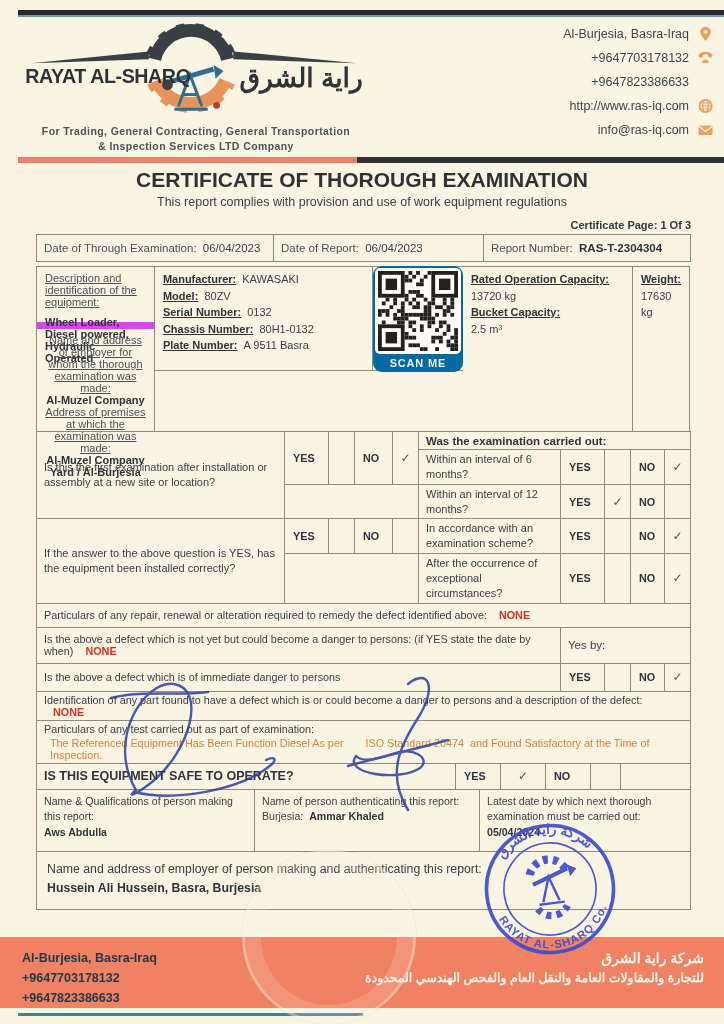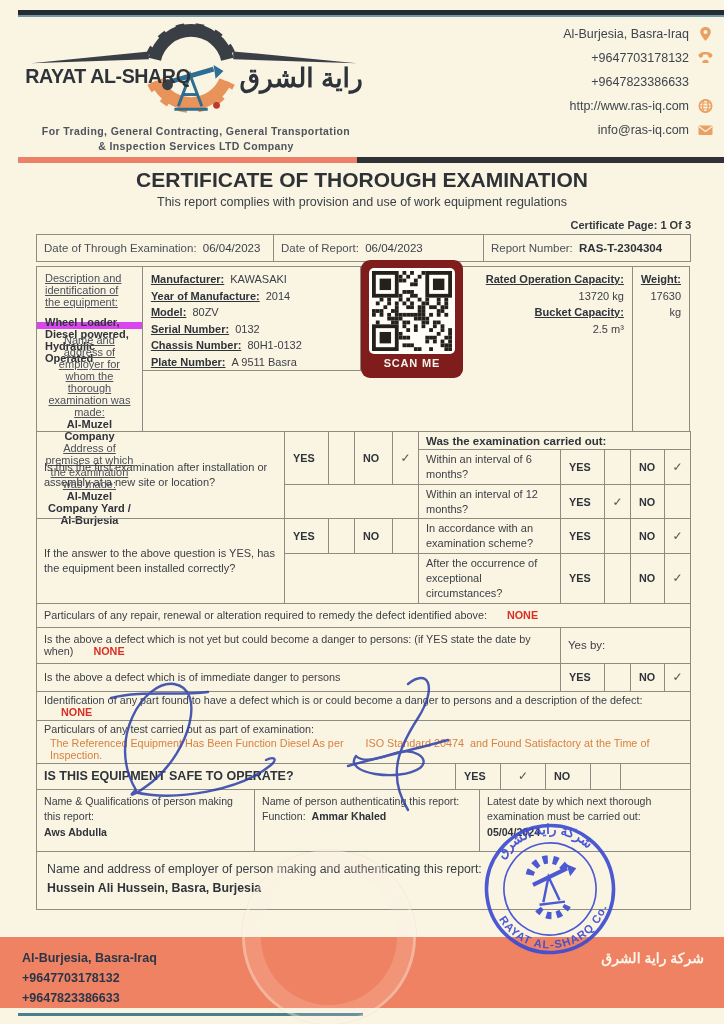--- a/index.html
+++ b/index.html
@@ -29,42 +29,42 @@
     font-size:12.5px;color:#3c4148;}
   .certpage{position:absolute;top:219px;right:33px;font-size:11px;color:#34383f;font-weight:bold;}
   
   table{border-collapse:collapse;table-layout:fixed;}
   td{border:1px solid #8d8c83;padding:2px 7px;vertical-align:middle;color:#3a3e45;
      font-size:10.8px;overflow:hidden;}
   .datetable{position:absolute;top:234px;left:36px;width:654px;font-size:11.5px;}
   .datetable td{height:22px;font-size:11.5px;margin-left:34px;}
   .u{text-decoration:underline;}
   .b{font-weight:bold;color:#2f333a;}
-  .red{color:#d93025;font-weight:bold;margin-left:17px;}
+  .red{color:#d93025;font-weight:bold;margin-left:9px;}
   .orange{color:#d8813e;}
   .orange-b{color:#d8813e;font-weight:normal;margin-left:19px;}
   .ml3{margin-left:3px;}
   .lbl{color:#4c5057;}
   
   .equip{position:absolute;top:266px;left:36px;width:652px;height:164px;border:1px solid #8d8c83;
     display:flex;font-size:11px;background:transparent;}
   .eq-left{width:340px;border-right:1px solid #8d8c83;display:flex;flex-direction:column;box-sizing:border-box;}
   .eq-a{height:62px;border-bottom:7px solid #d946ef;padding:5px 8px;box-sizing:border-box;}
   .eq-b{flex:1;padding:5px 8px;text-align:center;}
   .eq-right{flex:1;display:flex;flex-direction:row;}
   .eq-top{height:104px;border-bottom:1px solid #8d8c83;display:flex;box-sizing:border-box;}
   .eq-specs{width:218px;border-right:1px solid #8d8c83;padding:4px 8px;box-sizing:border-box;}
   .spec-row{margin:1px 0;line-height:1.42;}
   .eq-qr{flex:1;display:flex;align-items:center;justify-content:center;}
-  .eq-bottom{flex:1;display:flex;text-align:right;}
+  .eq-bottom{flex:1;display:flex;}
   .eq-rated{width:170px;border-right:1px solid #8d8c83;padding:4px 8px;box-sizing:border-box;line-height:1.5;}
   .eq-weight{flex:1;padding:4px 8px;line-height:1.5;}
   .vgap{height:8px;}
   
-  .qrbox{background:#7f1d1d;border-radius:9px;padding:8px;width:86px;}
+  .qrbox{background:#0369a1;border-radius:9px;padding:2px;width:86px;}
   .qrwhite{background:#fffdf8;border-radius:5px;padding:3px;font-size:0;}
   .qrcap{color:#f5f2ea;font-size:11px;font-weight:bold;text-align:center;letter-spacing:.8px;padding:3px 0 1px;}
   
   .mainblock{position:absolute;top:432px;left:36px;width:654px;}
   .mainblock table{width:654px;margin-top:-1px;}
   .yn{font-weight:bold;color:#2f333a;padding-left:8px;}
   .chk{text-align:center;color:#54554e;font-size:12px;padding:0;}
   .hdr{font-weight:bold;font-size:11.5px;color:#2f333a;}
   .qcell{font-size:11px;line-height:1.35;}
   .safeq{font-weight:bold;font-size:12.5px;color:#2f333a;}
@@ -207,23 +207,20 @@
       <span class="u lbl">Address of premises at which the examination was made:</span><br>
       <span class="b">Al-Muzel Company Yard / Al-Burjesia</span>
     </div>
   </div>
   <div class="eq-right">
     <div class="eq-top">
       <div class="eq-specs">
         <div class="spec-row">
           <span class="u b">Manufacturer:</span>
           <span class="ml3">KAWASAKI</span></div>
-        <div class="spec-row">
-          <span class="u b">Year of Manufacture:</span>
-          <span class="ml3">2014</span></div>
         <div class="spec-row">
           <span class="u b">Model:</span>
           <span class="ml3">80ZV</span></div>
         <div class="spec-row">
           <span class="u b">Serial Number:</span>
           <span class="ml3">0132</span></div>
         <div class="spec-row">
           <span class="u b">Chassis Number:</span>
           <span class="ml3">80H1-0132</span></div>
         <div class="spec-row">
@@ -530,21 +527,21 @@
         <col style="width:211px">
       </colgroup>
     <tbody>
         <tr style="height:62px">
       <td class="signcell">
         <span>Name &amp; Qualifications of person making this report:</span><br>
         <span class="b">Aws Abdulla</span>
       </td>
       <td class="signcell">
         <span>Name of person authenticating this report:</span><br>
-        <span>Function:</span>
+        <span>Burjesia:</span>
         <span class="b ml3">Ammar Khaled</span>
       </td>
       <td class="signcell">
         <span>Latest date by which next thorough examination must be carried out:</span><br>
         <span class="b">05/04/2024</span>
       </td>
     </tr>
   </tbody>
     </table>
 
@@ -606,16 +603,17 @@
 <div class="seal"></div>
 
 <div class="footer">
   <div class="f-left">
     <div>Al-Burjesia, Basra-Iraq</div>
     <div>+9647703178132</div>
     <div>+9647823386633</div>
   </div>
   <div class="f-right">
     <div class="f-ar1">شركة راية الشرق</div>
+    <div class="f-ar2">للتجارة والمقاولات العامة والنقل العام والفحص الهندسي المحدودة</div>
   </div>
 </div>
 
 <div class="bottomline"></div>
 
 </body></html>

